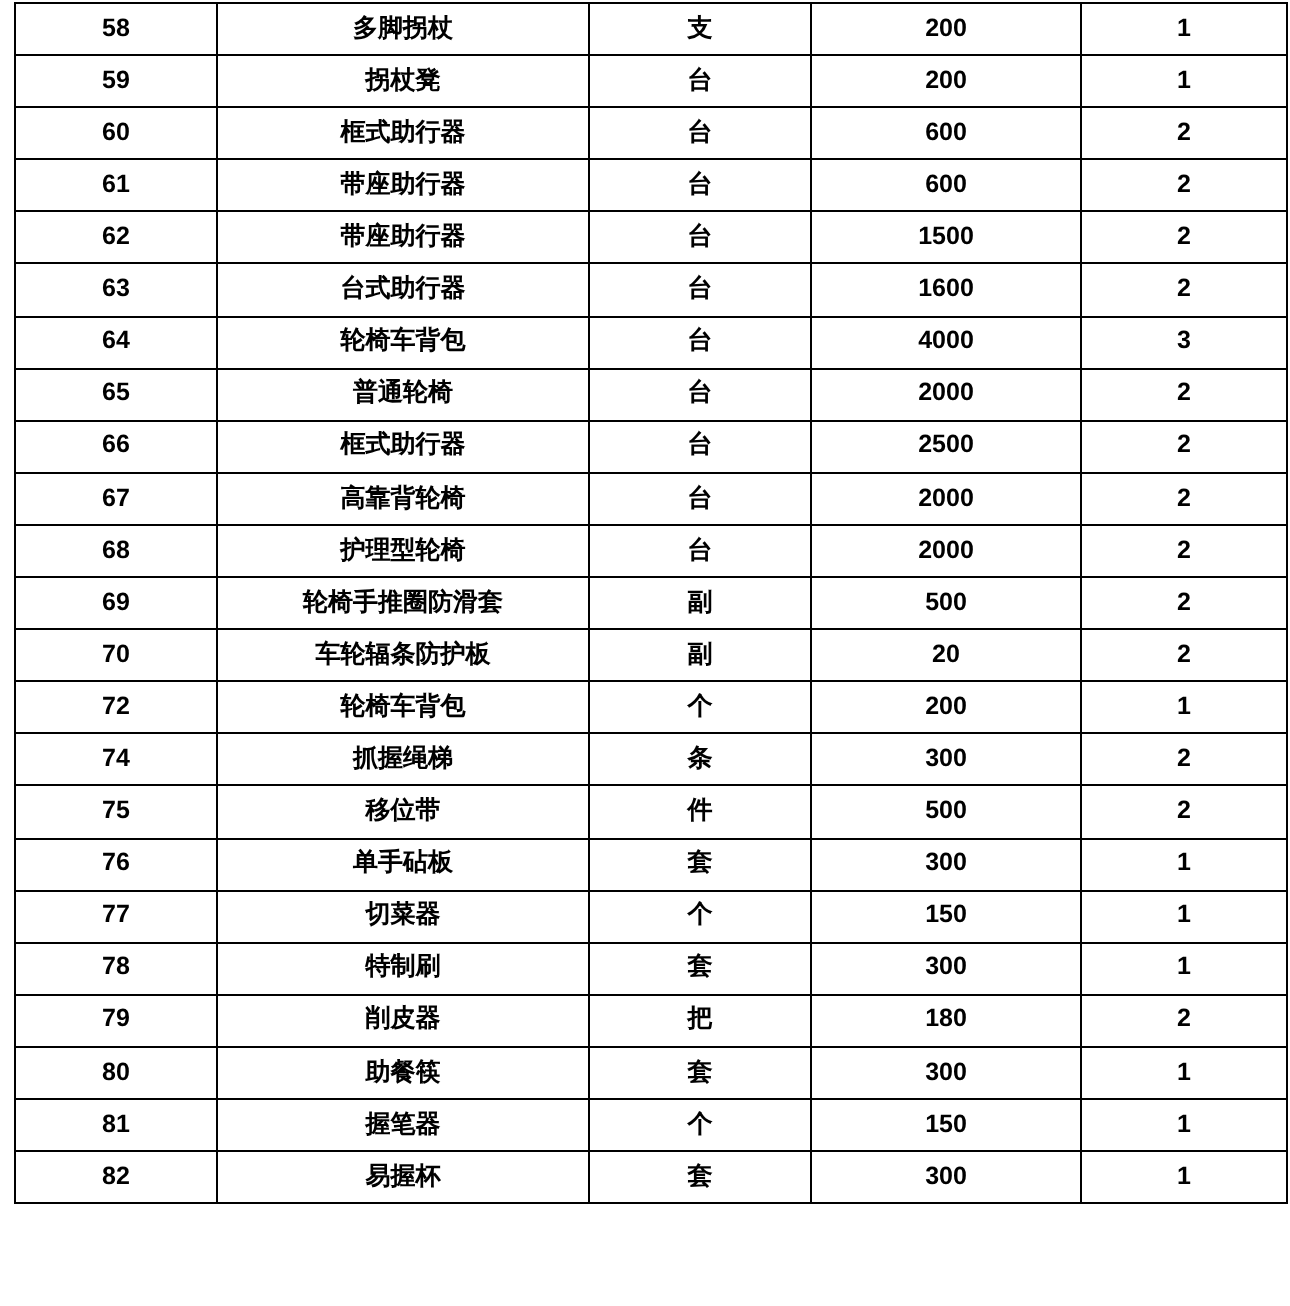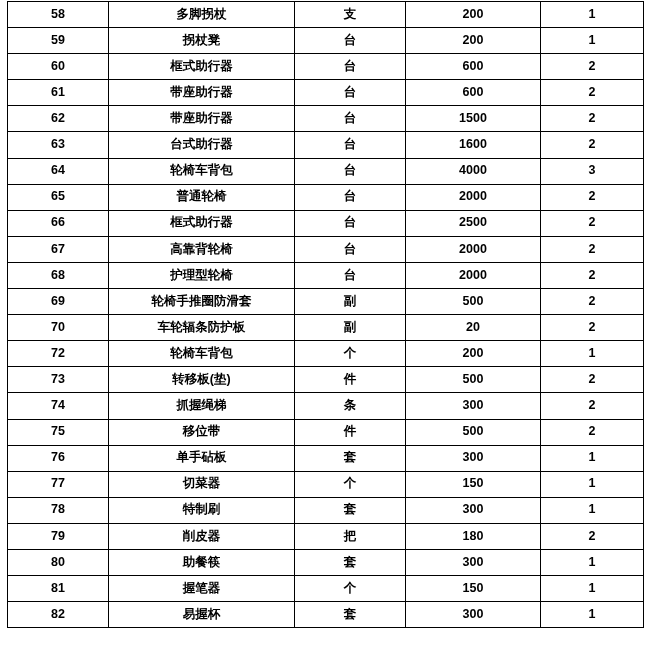--- a/index.html
+++ b/index.html
@@ -146,27 +146,20 @@
         <td class="c-qty"><span>2</span></td>
       </tr>
       <tr>
         <td class="c-no"><span>72</span></td>
         <td class="c-name"><span>轮椅车背包</span></td>
         <td class="c-unit"><span>个</span></td>
         <td class="c-price"><span>200</span></td>
         <td class="c-qty"><span>1</span></td>
       </tr>
       <tr>
-        <td class="c-no"><span>73</span></td>
-        <td class="c-name"><span>转移板(垫)</span></td>
-        <td class="c-unit"><span>件</span></td>
-        <td class="c-price"><span>500</span></td>
-        <td class="c-qty"><span>2</span></td>
-      </tr>
-      <tr>
         <td class="c-no"><span>74</span></td>
         <td class="c-name"><span>抓握绳梯</span></td>
         <td class="c-unit"><span>条</span></td>
         <td class="c-price"><span>300</span></td>
         <td class="c-qty"><span>2</span></td>
       </tr>
       <tr>
         <td class="c-no"><span>75</span></td>
         <td class="c-name"><span>移位带</span></td>
         <td class="c-unit"><span>件</span></td>

